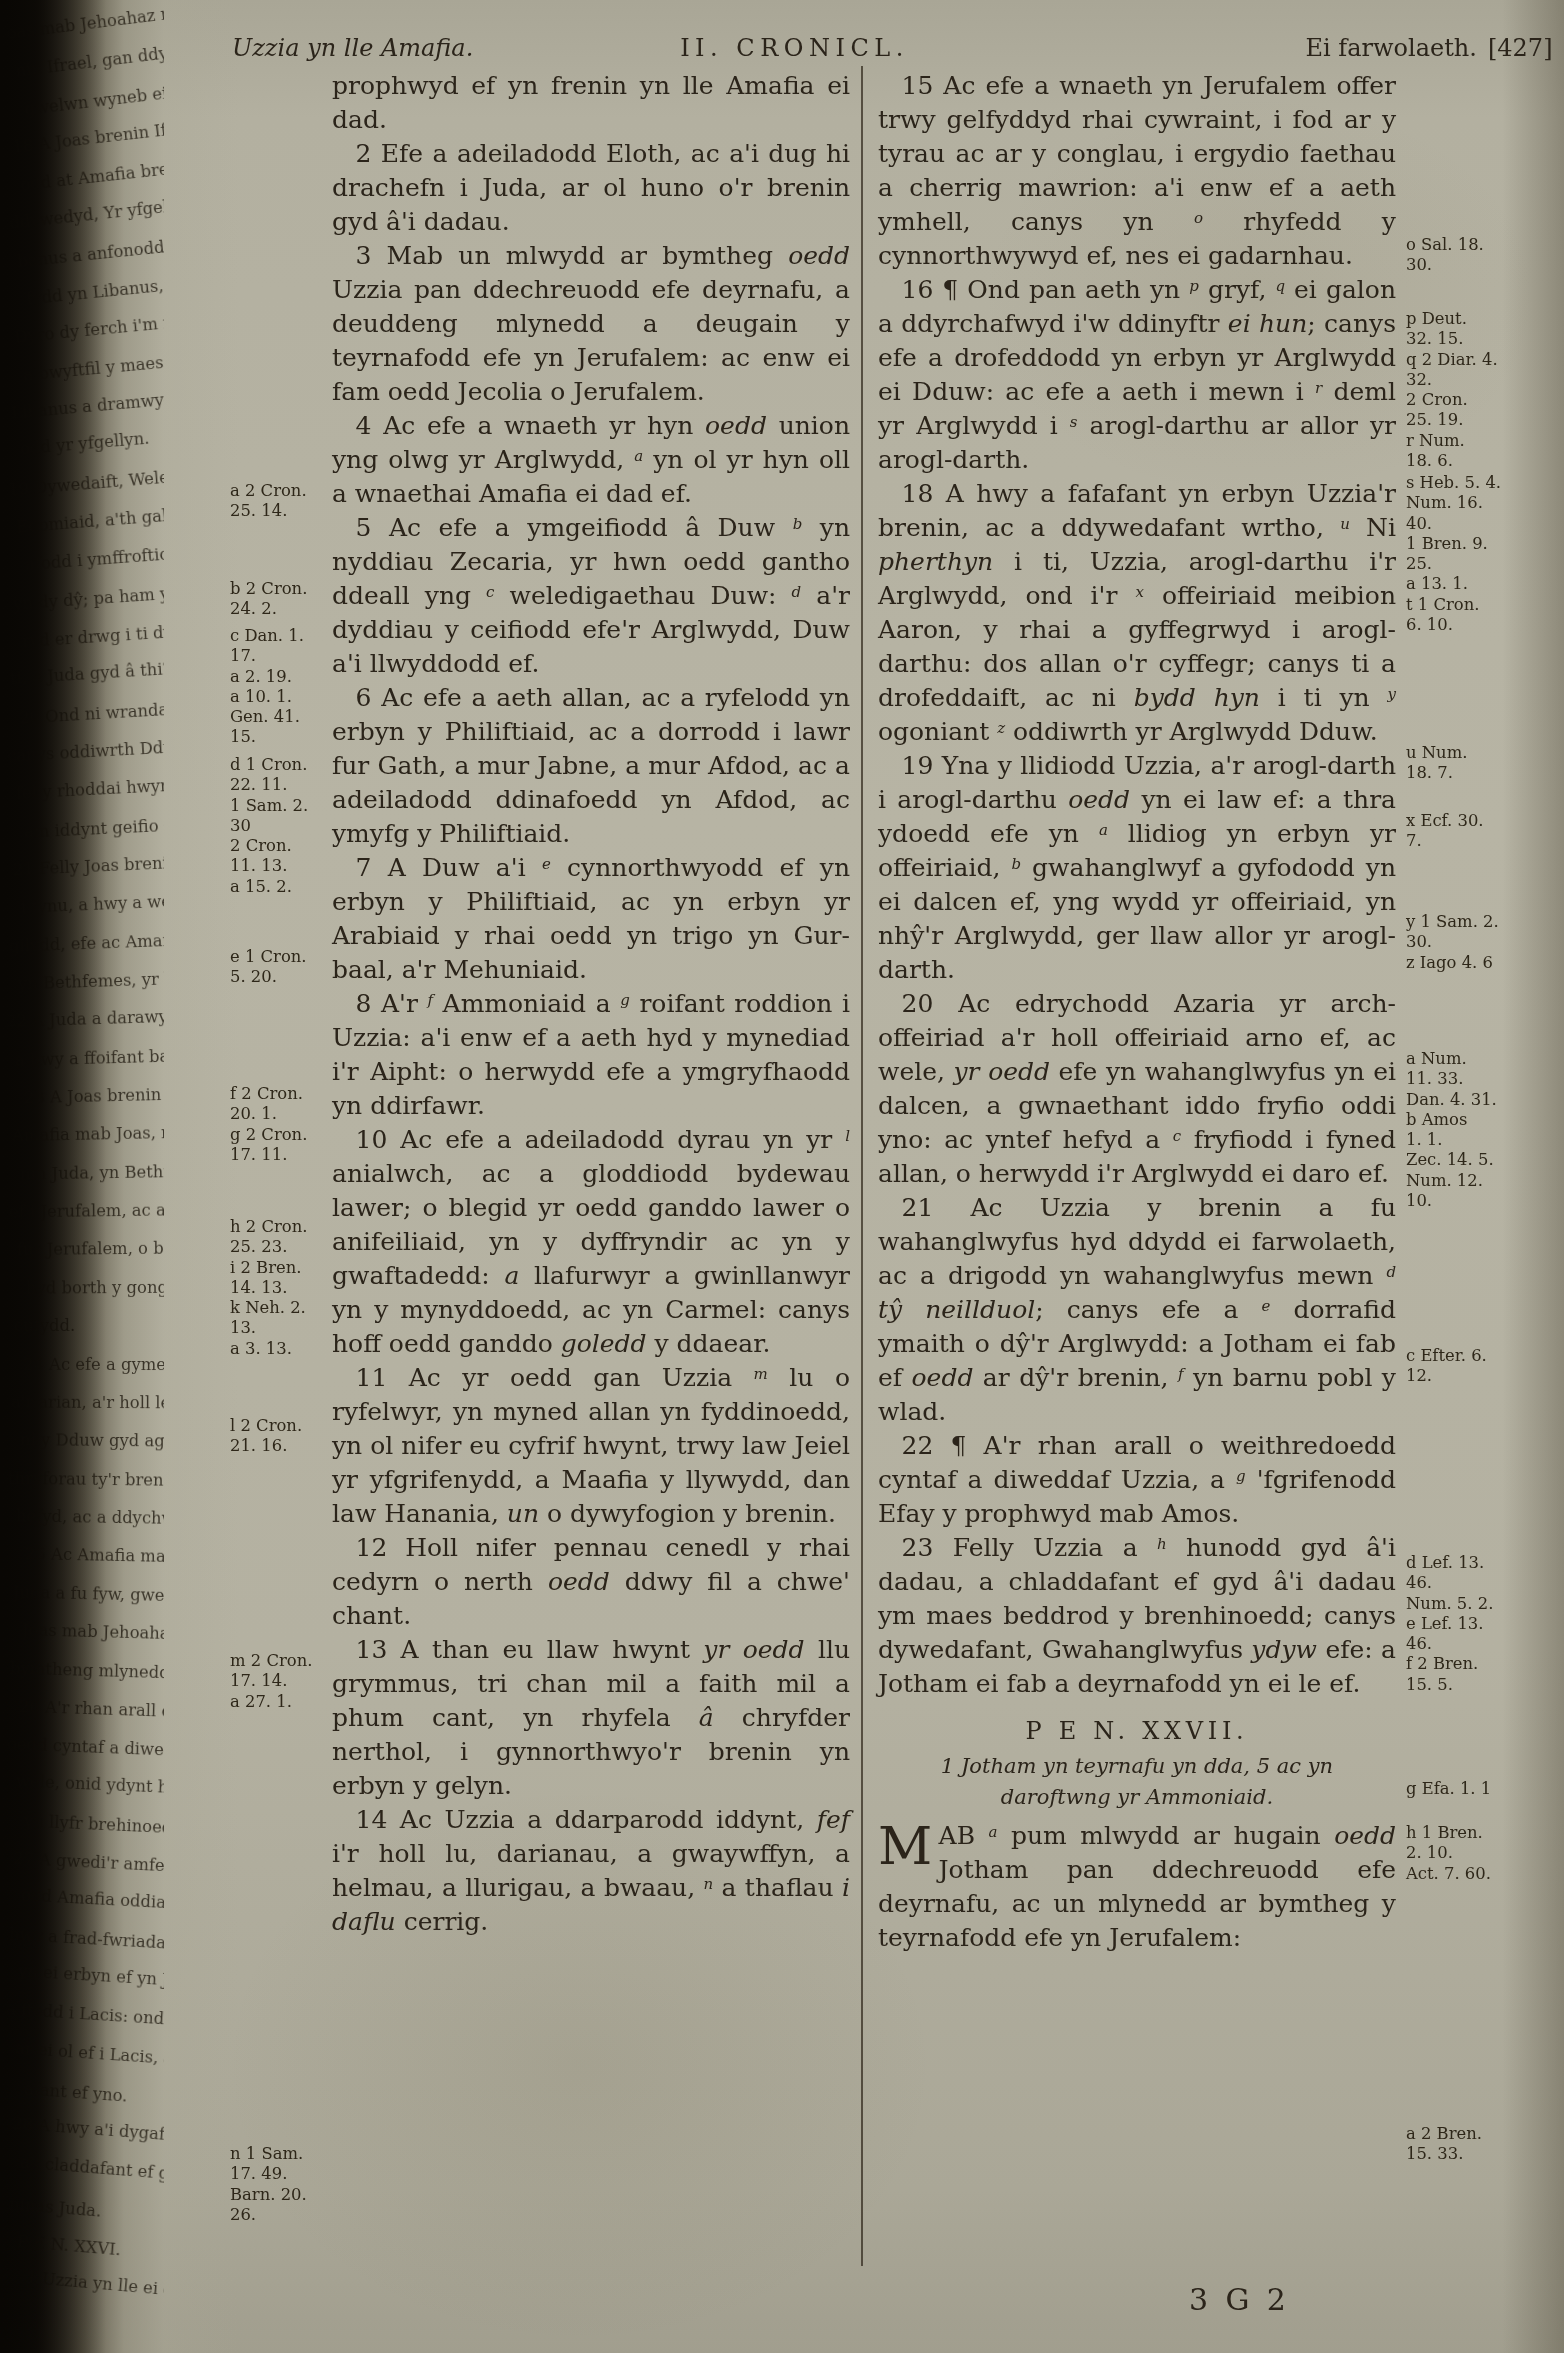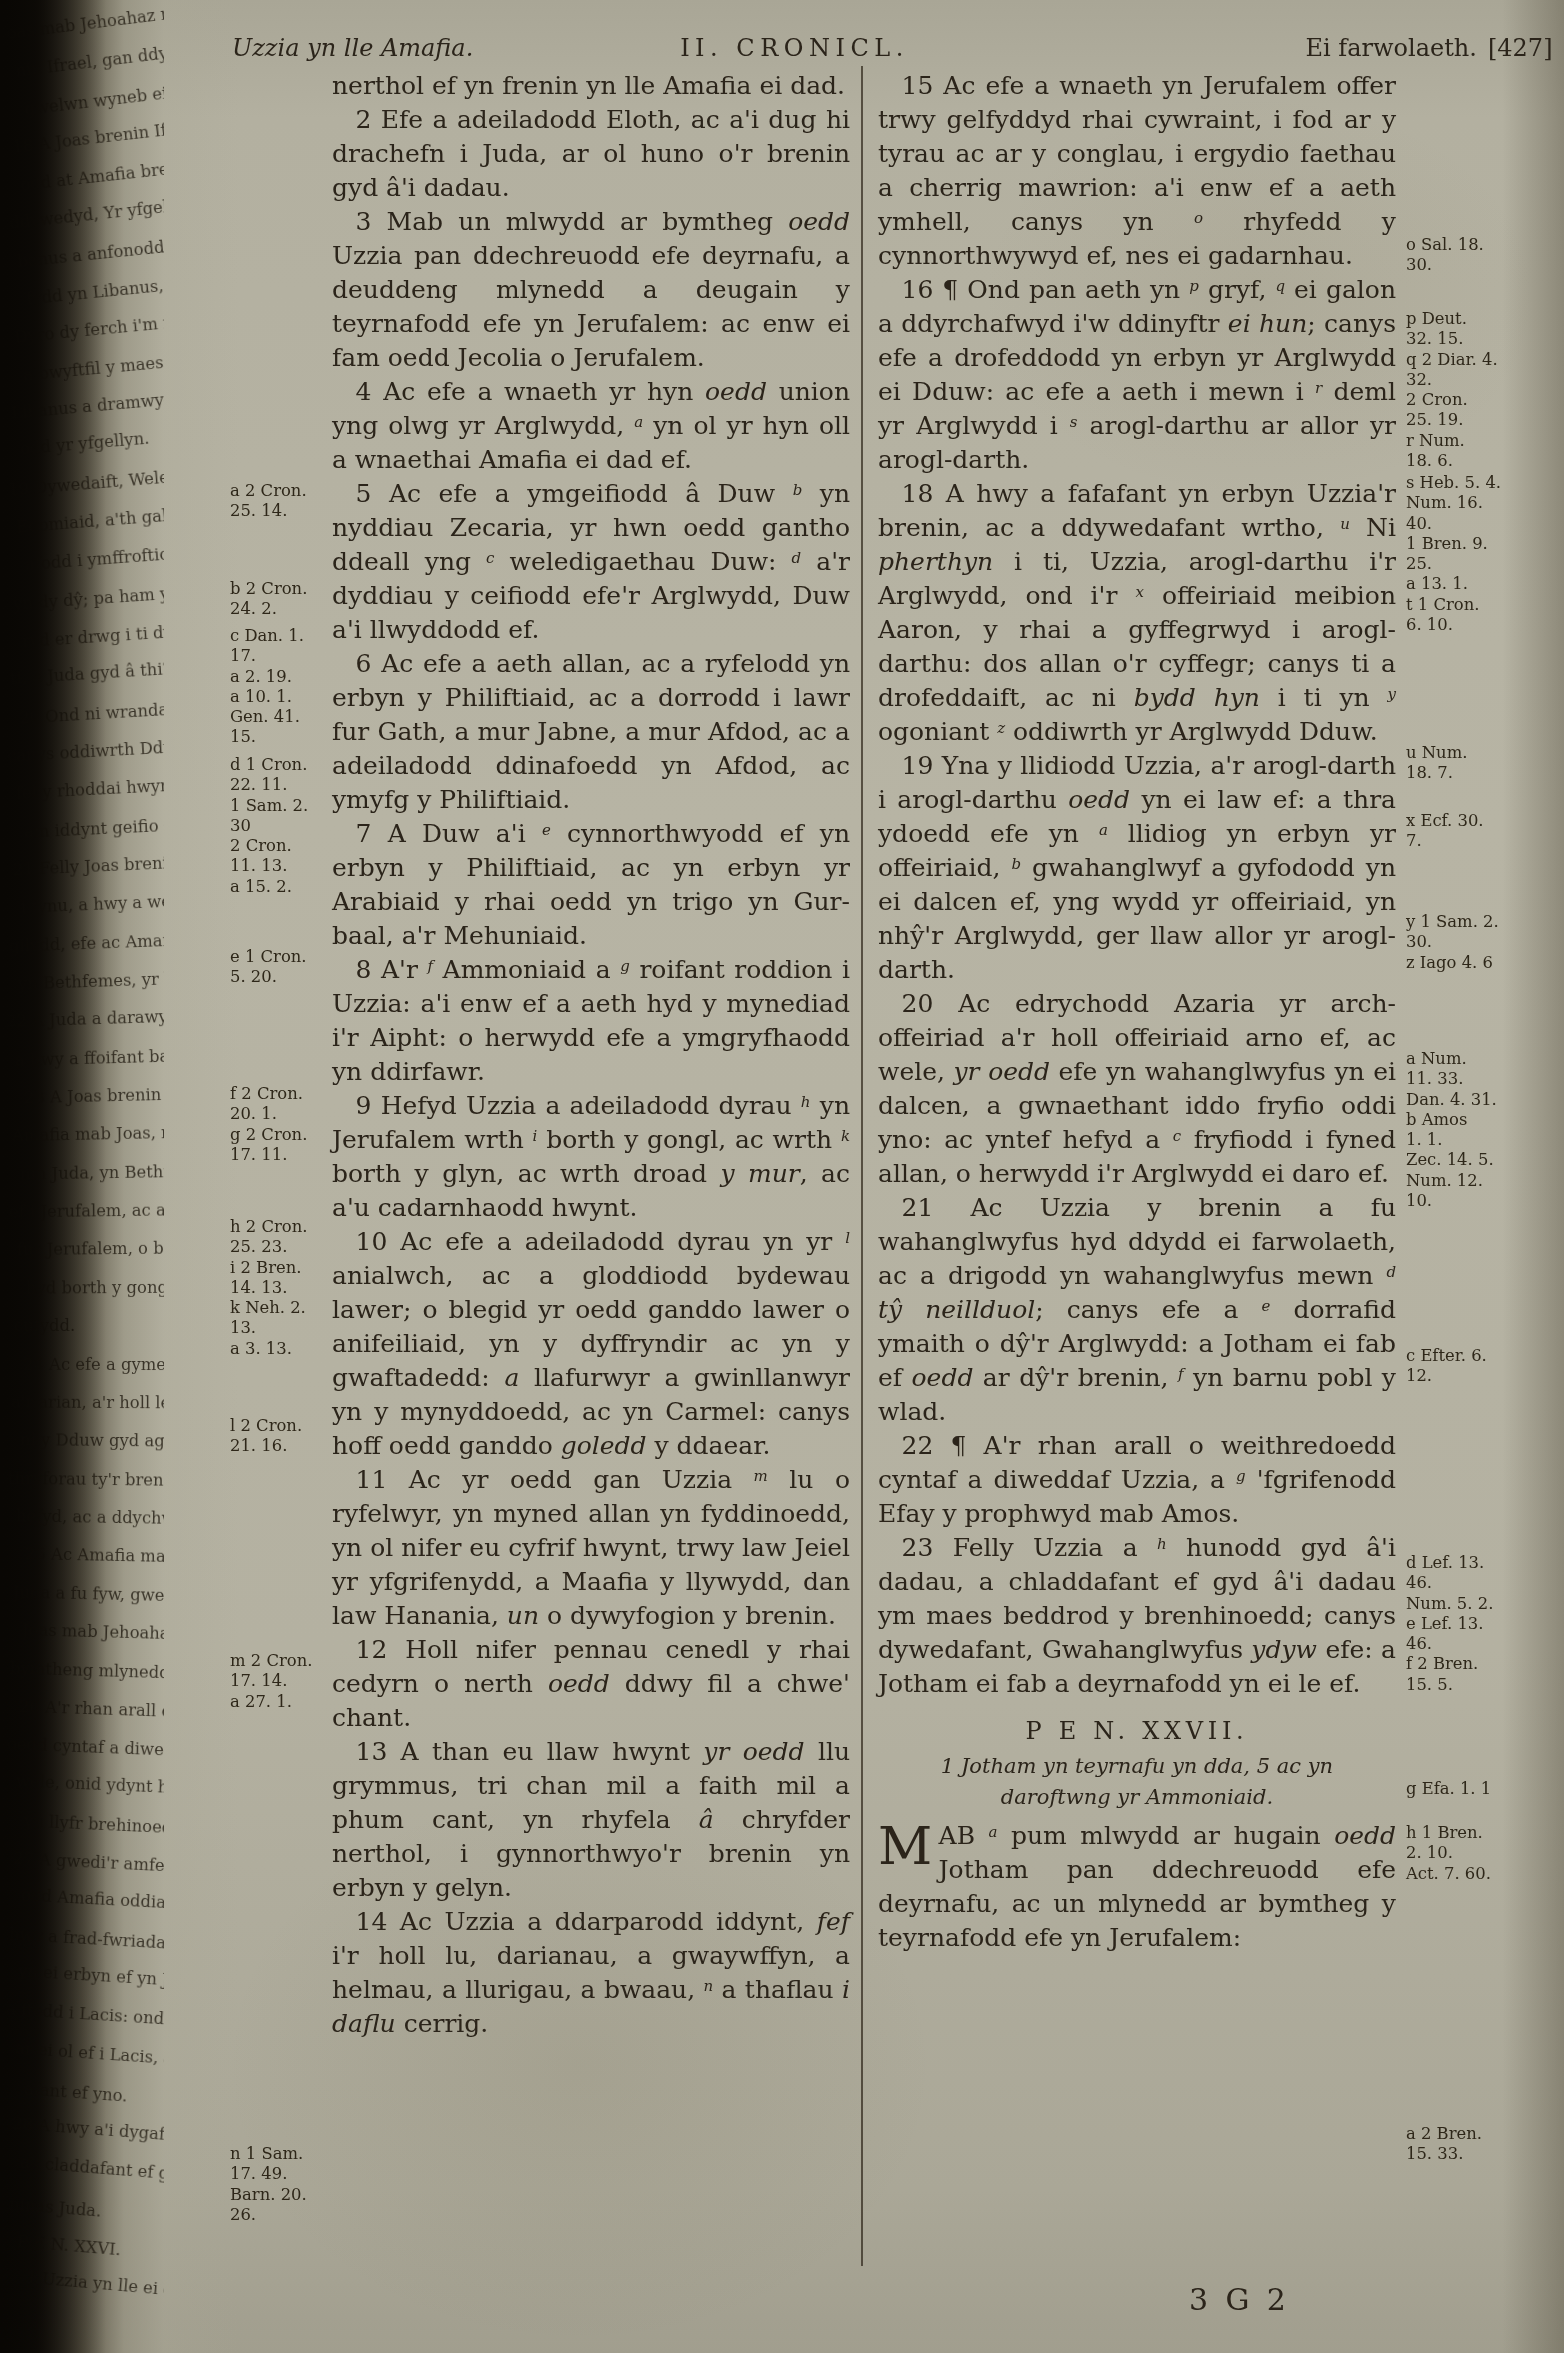--- a/index.html
+++ b/index.html
@@ -163,29 +163,28 @@
 21. 16.</div>
       <div class="margin-note" style="top: 1651px;">m 2 Cron.
 17. 14.
 a 27. 1.</div>
       <div class="margin-note" style="top: 2144px;">n 1 Sam.
 17. 49.
 Barn. 20.
 26.</div>
     </div>
   <div id="col1" class="col">
-      <p class="verse cont">nerthol ef yn frenin yn lle Amafia ei dad.</p>
+      <p class="verse cont">prophwyd ef yn frenin yn lle Amafia ei dad.</p>
       <p class="verse"><span class="vnum">2</span> Efe a adeiladodd Eloth, ac a'i dug hi drachefn i Juda, ar ol huno o'r brenin gyd â'i dadau.</p>
       <p class="verse"><span class="vnum">3</span> Mab un mlwydd ar bymtheg <i>oedd</i> Uzzia pan ddechreuodd efe deyrnafu, a deuddeng mlynedd a deugain y teyrnafodd efe yn Jerufalem: ac enw ei fam oedd Jecolia o Jerufalem.</p>
       <p class="verse"><span class="vnum">4</span> Ac efe a wnaeth yr hyn <i>oedd</i> union yng olwg yr Arglwydd, <sup class="ref">a</sup> yn ol yr hyn oll a wnaethai Amafia ei dad ef.</p>
       <p class="verse"><span class="vnum">5</span> Ac efe a ymgeifiodd â Duw <sup class="ref">b</sup> yn nyddiau Zecaria, yr hwn oedd gantho ddeall yng <sup class="ref">c</sup> weledigaethau Duw: <sup class="ref">d</sup> a'r dyddiau y ceifiodd efe'r Arglwydd, Duw a'i llwyddodd ef.</p>
       <p class="verse"><span class="vnum">6</span> Ac efe a aeth allan, ac a ryfelodd yn erbyn y Philiftiaid, ac a dorrodd i lawr fur Gath, a mur Jabne, a mur Afdod, ac a adeiladodd ddinafoedd yn Afdod, ac ymyfg y Philiftiaid.</p>
       <p class="verse"><span class="vnum">7</span> A Duw a'i <sup class="ref">e</sup> cynnorthwyodd ef yn erbyn y Philiftiaid, ac yn erbyn yr Arabiaid y rhai oedd yn trigo yn Gur-baal, a'r Mehuniaid.</p>
       <p class="verse"><span class="vnum">8</span> A'r <sup class="ref">f</sup> Ammoniaid a <sup class="ref">g</sup> roifant roddion i Uzzia: a'i enw ef a aeth hyd y mynediad i'r Aipht: o herwydd efe a ymgryfhaodd yn ddirfawr.</p>
-      <p class="verse"><span class="vnum">9</span> Hefyd Uzzia a adeiladodd dyrau <sup class="ref">h</sup> yn Jerufalem wrth <sup class="ref">i</sup> borth y gongl, ac wrth <sup class="ref">k</sup> borth y glyn, ac wrth droad <i>y mur</i>, ac a'u cadarnhaodd hwynt.</p>
       <p class="verse"><span class="vnum">10</span> Ac efe a adeiladodd dyrau yn yr <sup class="ref">l</sup> anialwch, ac a gloddiodd bydewau lawer; o blegid yr oedd ganddo lawer o anifeiliaid, yn y dyffryndir ac yn y gwaftadedd: <i>a</i> llafurwyr a gwinllanwyr yn y mynyddoedd, ac yn Carmel: canys hoff oedd ganddo <i>goledd</i> y ddaear.</p>
       <p class="verse"><span class="vnum">11</span> Ac yr oedd gan Uzzia <sup class="ref">m</sup> lu o ryfelwyr, yn myned allan yn fyddinoedd, yn ol nifer eu cyfrif hwynt, trwy law Jeiel yr yfgrifenydd, a Maafia y llywydd, dan law Hanania, <i>un</i> o dywyfogion y brenin.</p>
       <p class="verse"><span class="vnum">12</span> Holl nifer pennau cenedl y rhai cedyrn o nerth <i>oedd</i> ddwy fil a chwe' chant.</p>
       <p class="verse"><span class="vnum">13</span> A than eu llaw hwynt <i>yr oedd</i> llu grymmus, tri chan mil a faith mil a phum cant, yn rhyfela <i>â</i> chryfder nerthol, i gynnorthwyo'r brenin yn erbyn y gelyn.</p>
       <p class="verse"><span class="vnum">14</span> Ac Uzzia a ddarparodd iddynt, <i>fef</i> i'r holl lu, darianau, a gwaywffyn, a helmau, a llurigau, a bwaau, <sup class="ref">n</sup> a thaflau <i>i daflu</i> cerrig.</p>
     </div>
   <div id="col2" class="col">
       <p class="verse"><span class="vnum">15</span> Ac efe a wnaeth yn Jerufalem offer trwy gelfyddyd rhai cywraint, i fod ar y tyrau ac ar y conglau, i ergydio faethau a cherrig mawrion: a'i enw ef a aeth ymhell, canys yn <sup class="ref">o</sup> rhyfedd y cynnorthwywyd ef, nes ei gadarnhau.</p>
       <p class="verse"><span class="vnum">16</span> ¶ Ond pan aeth yn <sup class="ref">p</sup> gryf, <sup class="ref">q</sup> ei galon a ddyrchafwyd i'w ddinyftr <i>ei hun</i>; canys efe a drofeddodd yn erbyn yr Arglwydd ei Dduw: ac efe a aeth i mewn i <sup class="ref">r</sup> deml yr Arglwydd i <sup class="ref">s</sup> arogl-darthu ar allor yr arogl-darth.</p>
       <p class="verse"><span class="vnum">18</span> A hwy a fafafant yn erbyn Uzzia'r brenin, ac a ddywedafant wrtho, <sup class="ref">u</sup> Ni <i>pherthyn</i> i ti, Uzzia, arogl-darthu i'r Arglwydd, ond i'r <sup class="ref">x</sup> offeiriaid meibion Aaron, y rhai a gyffegrwyd i arogl-darthu: dos allan o'r cyffegr; canys ti a drofeddaift, ac ni <i>bydd hyn</i> i ti yn <sup class="ref">y</sup> ogoniant <sup class="ref">z</sup> oddiwrth yr Arglwydd Dduw.</p>

